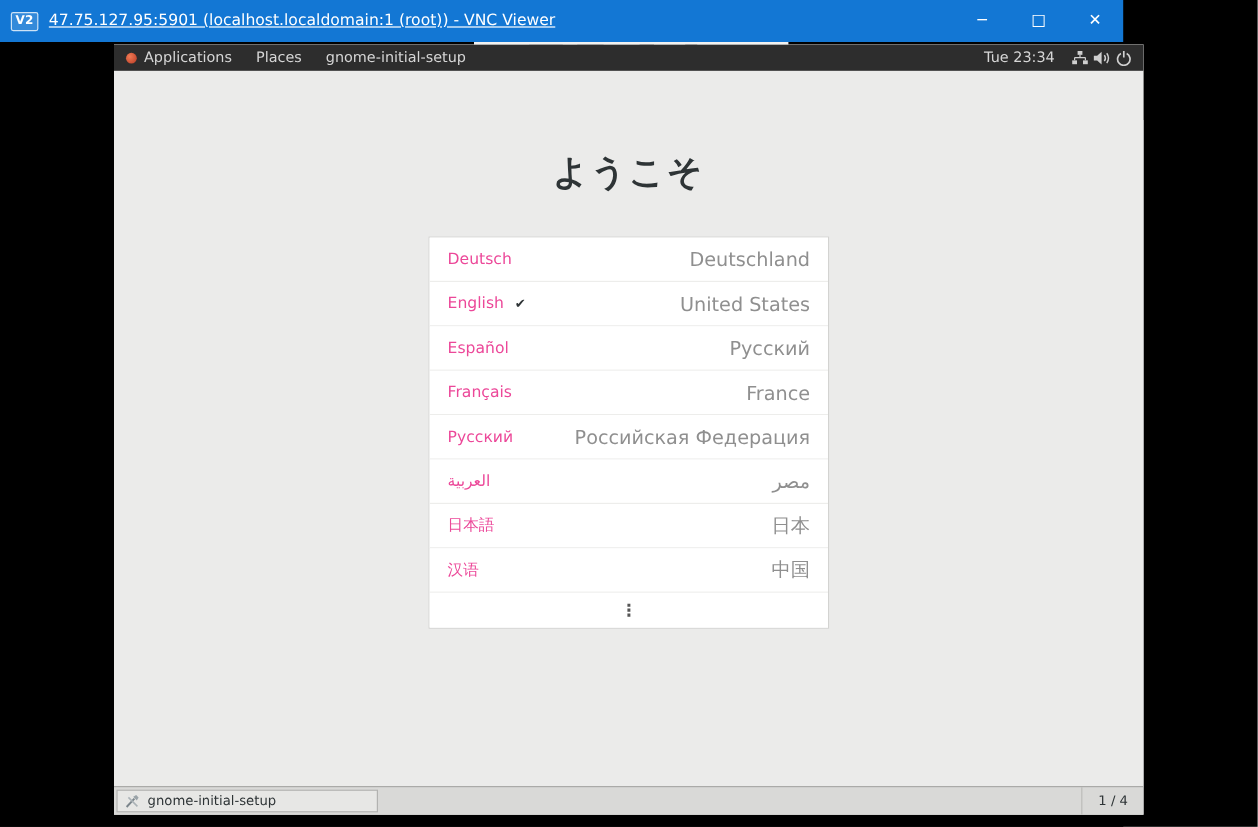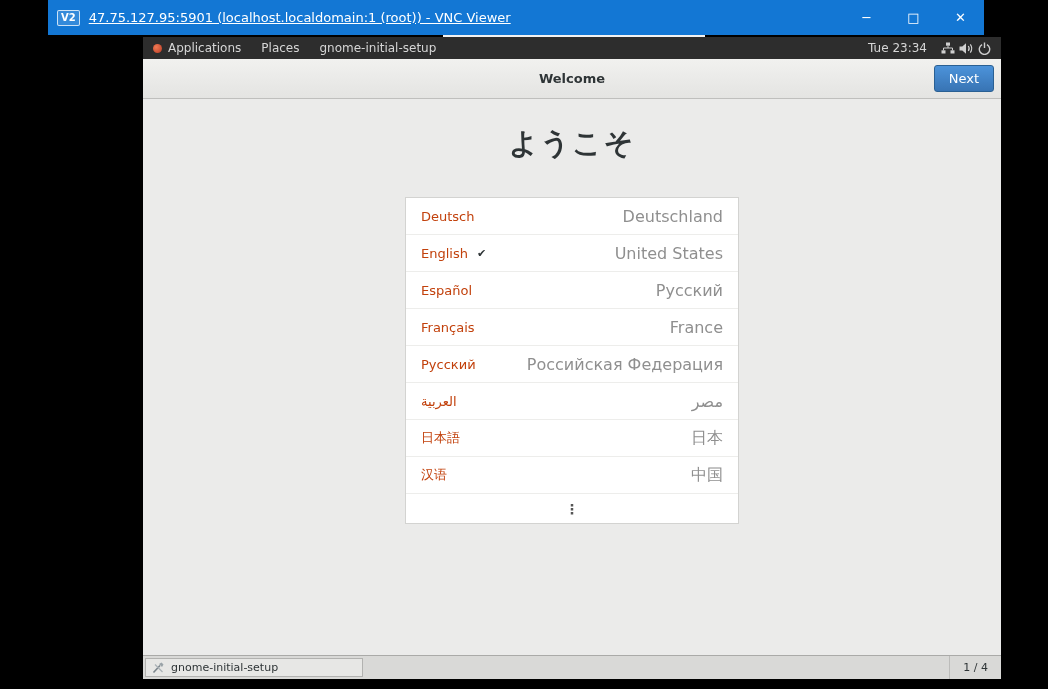--- a/index.html
+++ b/index.html
@@ -1,21 +1,21 @@
 <!DOCTYPE html>
 <html><head>
 <meta charset="utf-8">
 <style>
   * { margin:0; padding:0; box-sizing:border-box; }
   body {
     width:1048px; height:689px; overflow:hidden;
     font-family:"DejaVu Sans","Liberation Sans",sans-serif;
     background:#000;
   }
-  .stage { position:relative; width:936px; height:689px; background:#000;margin-left:48px; }
+  .stage { position:relative; width:936px; height:689px; background:#000; }
 
   
   .titlebar {
     position:absolute; top:0; left:0; right:0; height:35px;
     background:#1377d4; display:flex; align-items:center; color:#fff;
   }
   .vnc-logo {
     margin-left:9px; font-size:10px; font-weight:bold; line-height:1;
     padding:2px 3px; border:1px solid rgba(255,255,255,.75);
     border-radius:2px; background:rgba(255,255,255,.14);
@@ -84,21 +84,21 @@
     font-size:29px; font-weight:bold; color:#2e3436; letter-spacing:2px;
   }
   .lang-list {
     width:334px; margin:33px auto 0; background:#fff;
     border:1px solid #d3d3d1;
   }
   .lang-row {
     height:37px; display:flex; align-items:center; padding:0 15px;
     border-bottom:1px solid #ededeb; cursor:pointer; background:#fff;
   }
-  .lang-name { font-size:13px; color:#c2410c; }
+  .lang-name { font-size:13px; color:#ec4899; }
   .check { margin-left:9px; font-size:11px; color:#2e3436; }
   .lang-region { margin-left:auto; font-size:16px; color:#8f8f8f; }
   .more-row {
     height:29px; display:flex; align-items:center; justify-content:center;
     color:#565656; font-size:14px; font-weight:bold; cursor:pointer; background:#fff;
   }
 
   
   .gnome-taskbar {
     position:absolute; left:0; right:0; bottom:0; height:24px;
@@ -175,24 +175,20 @@
           </span>
           <span class="tb-icon">
             <svg width="13" height="13" viewBox="0 0 13 13">
               <path d="M4.1 2.6 A5.2 5.2 0 1 0 8.9 2.6" stroke="#cfcfcf" stroke-width="1.4" fill="none"></path>
               <line x1="6.5" y1="0.5" x2="6.5" y2="6" stroke="#cfcfcf" stroke-width="1.4"></line>
             </svg>
           </span>
         </div>
       </div>
 
-      <div class="headerbar">
-        <span class="header-title">Welcome</span>
-        <button class="next-btn">Next</button>
-      </div>
 
       <div class="content">
         <div class="greeting">ようこそ</div>
 
         <div class="lang-list">
 
   <div class="lang-row">
     <span class="lang-name">Deutsch</span>
 
     <span class="lang-region">Deutschland</span>

